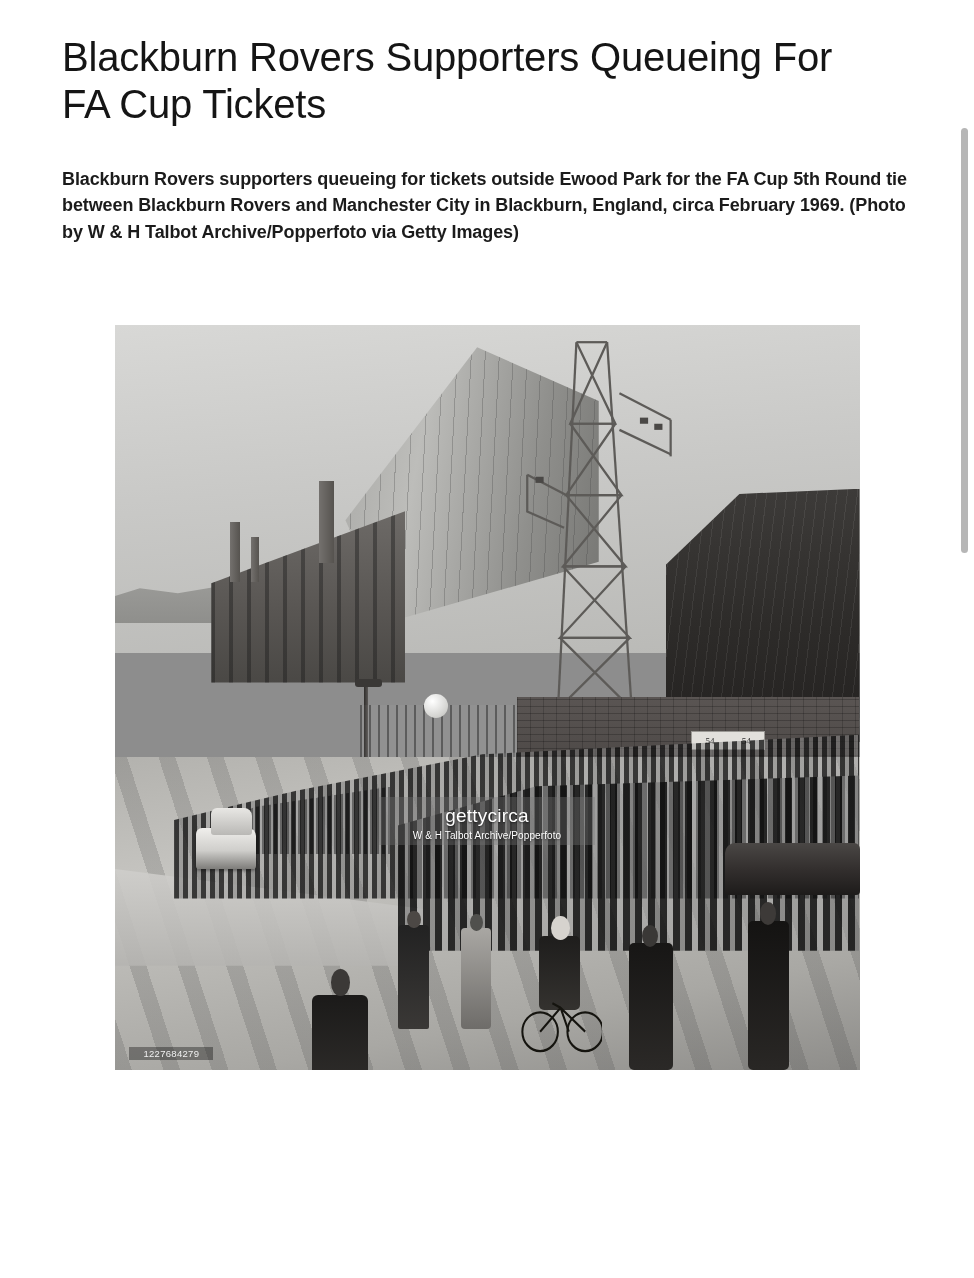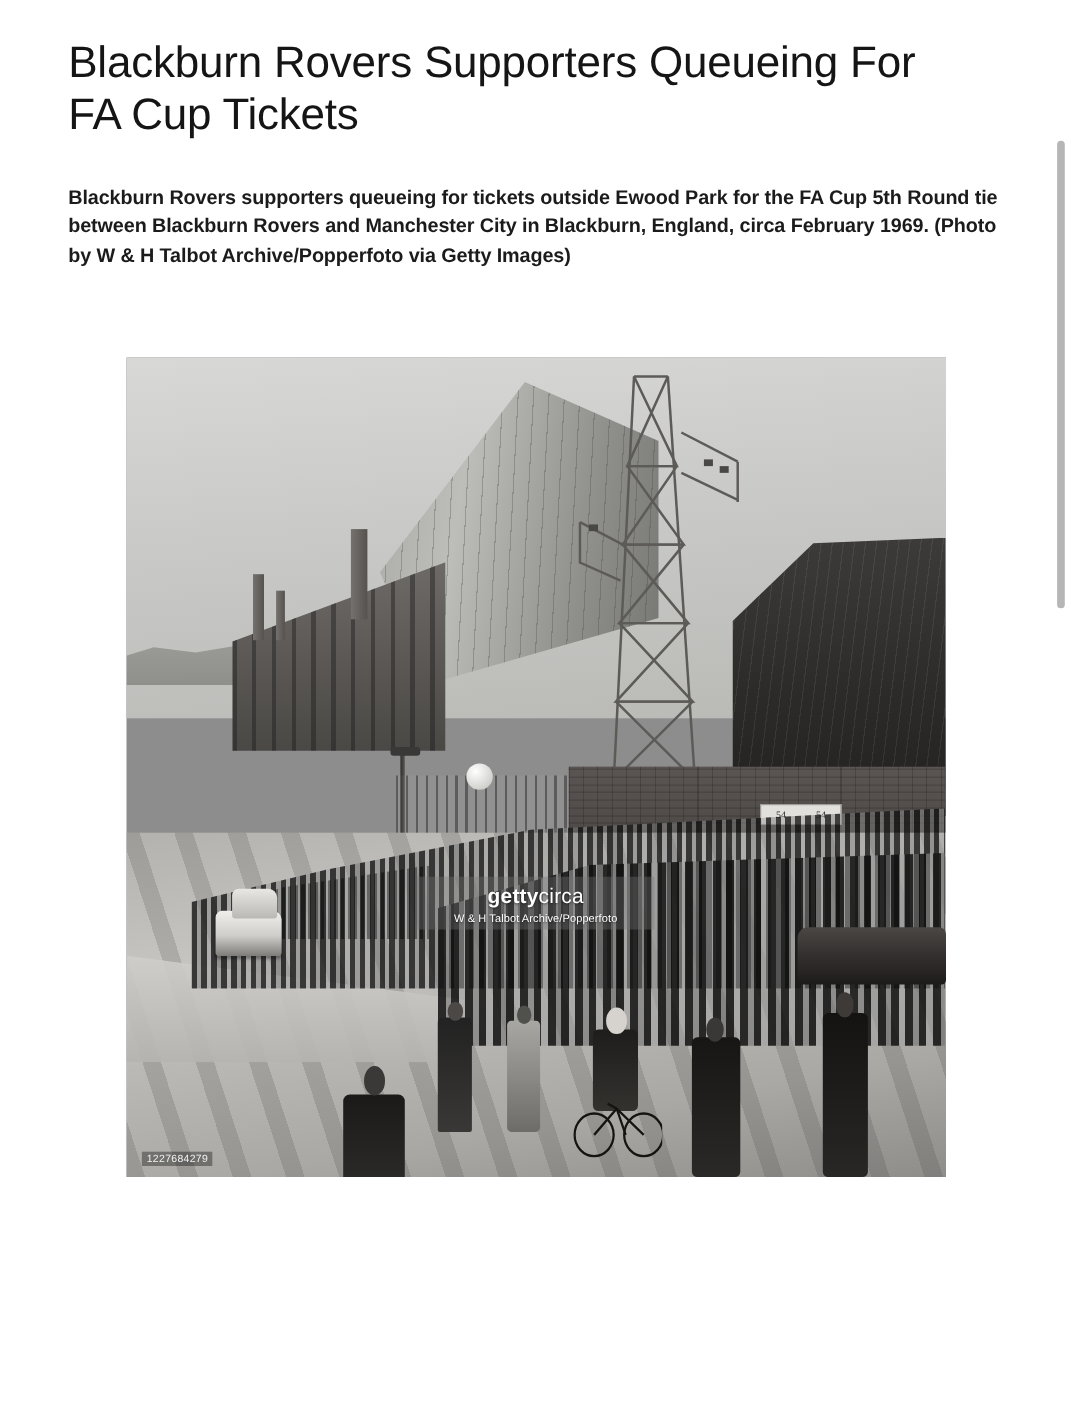--- a/index.html
+++ b/index.html
@@ -283,37 +283,37 @@
     position: absolute;
     left: 50%;
     top: 64.5%;
     transform: translateX(-50%);
     text-align: center;
     color: #ffffff;
     text-shadow: 0 1px 2px rgba(0,0,0,.55);
     pointer-events: none;
   }
   .wm-main { font-size: 19px; letter-spacing: .2px; }
-  .wm-main b { font-weight: 700; text-align: center; }
+  .wm-main b { font-weight: 400; text-align: center; }
   .wm-sub { font-size: 10px; margin-top: 3px; letter-spacing: .1px; }
   .wm-bar {
     position: absolute;
     left: 50%; top: 63.3%;
     transform: translateX(-50%);
     width: 29%; height: 6.5%;
     background: rgba(120,120,120,.35);
   }
   .assetid {
     position: absolute;
     left: 2%;
     bottom: 1.4%;
     font-size: 9.5px;
     color: #f0f0f0;
     background: rgba(0,0,0,.35);
-    padding: 1px 4px;
+    padding: 1px 14px;
     letter-spacing: .3px;
   }
   
   .scrollbar-track {
     position: absolute;
     right: 3px;
     top: 0;
     width: 8px;
     height: 100%;
     background: transparent;

